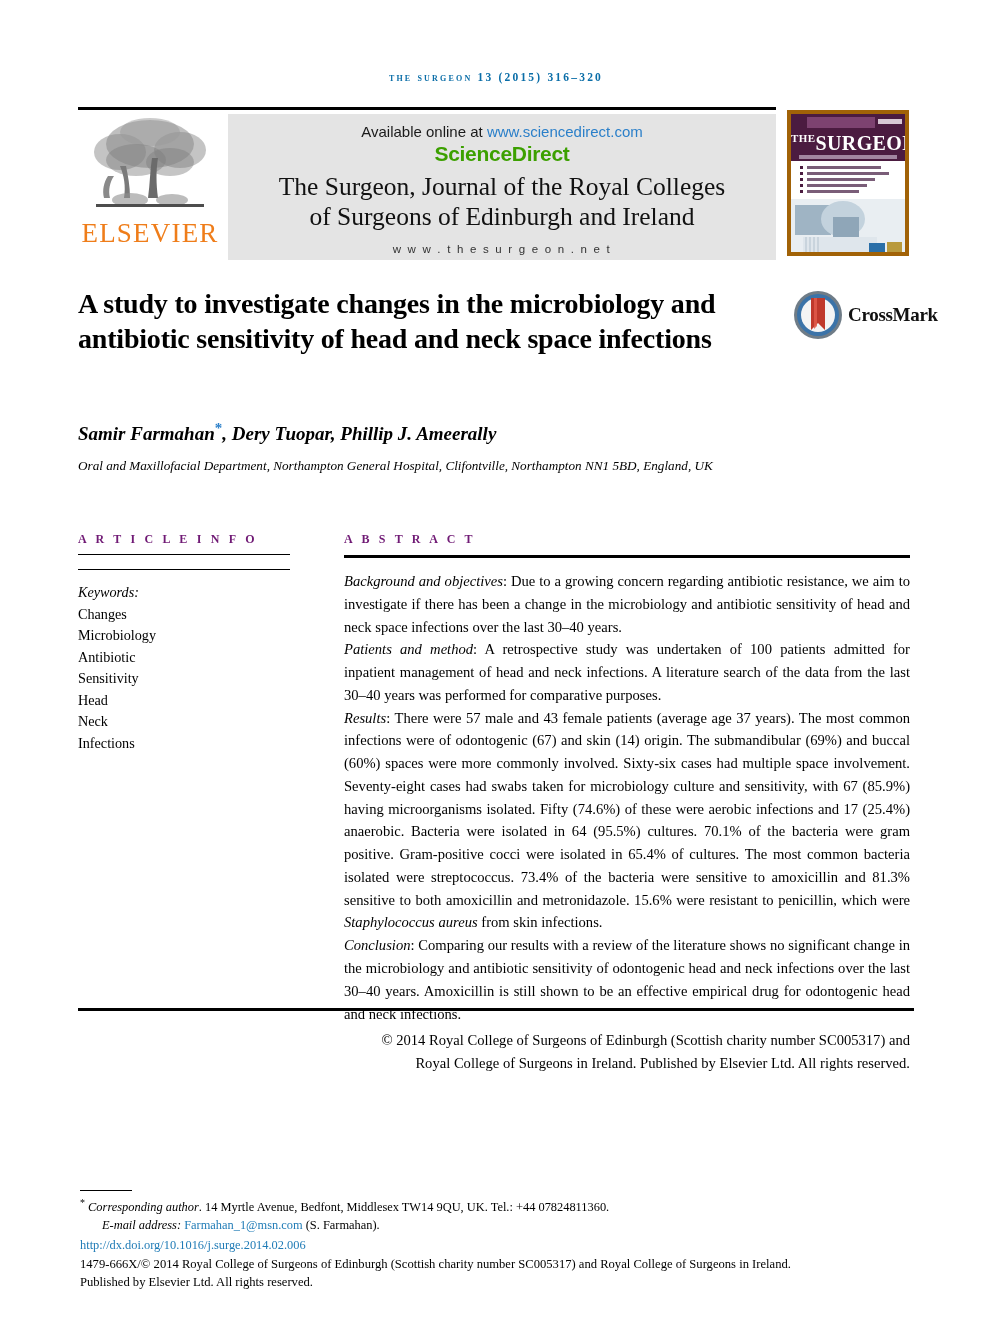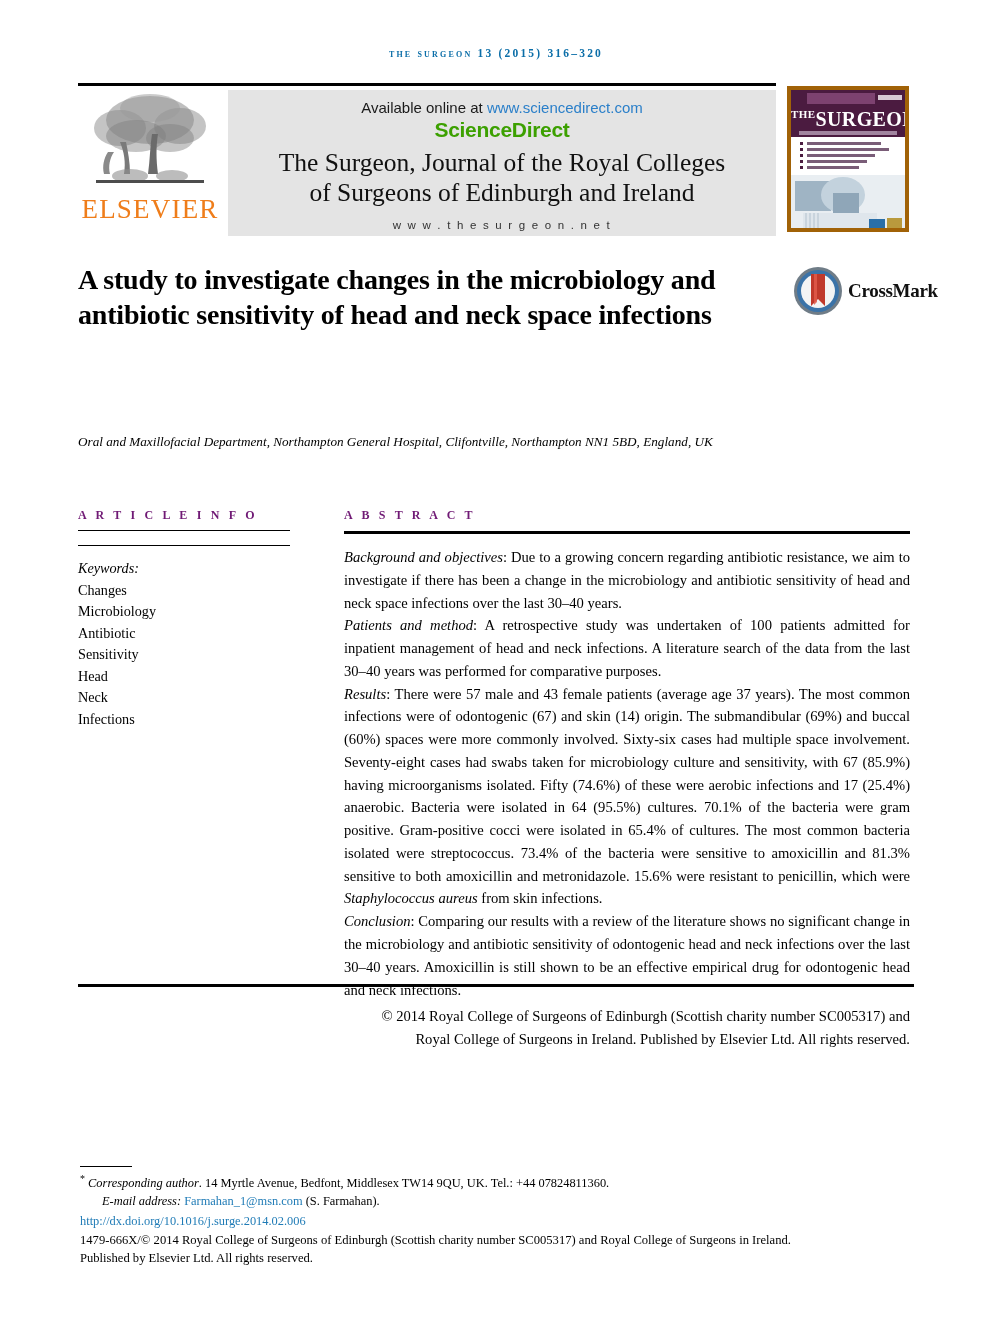--- a/index.html
+++ b/index.html
@@ -13,20 +13,21 @@
     font-family: "Liberation Serif", serif;
     color: #000000;
     position: relative;
     overflow: hidden;
   }
   .page {
     position: relative;
     width: 992px;
     height: 1044px;
     box-sizing: border-box;
+    margin-top: 24px;
   }
 
   
   .running-head {
     position: absolute;
     top: 47px;
     left: 0;
     width: 992px;
     text-align: center;
     font-family: "Liberation Serif", serif;
@@ -516,20 +517,21 @@
     <svg class="cm-badge" viewBox="0 0 50 50">
       <circle cx="25" cy="25" r="24" fill="#6f7c87"></circle>
       <circle cx="25" cy="25" r="21" fill="#3b73a8"></circle>
       <circle cx="25" cy="25" r="17" fill="#f4f4f4"></circle>
       <path d="M18 8 L32 8 L32 40 L25 33 L18 40 Z" fill="#c0392b"></path>
       <path d="M21 8 L24 8 L24 36 L21 39 Z" fill="#e05a4a" opacity="0.85"></path>
     </svg>
     <span class="cm-word">CrossMark</span>
   </div>
 
+  <div class="authors"><span>Samir Farmahan</span><span class="star">*</span><span>, Dery Tuopar, Phillip J. Ameerally</span></div>
 
   <div class="affiliation">Oral and Maxillofacial Department, Northampton General Hospital, Clifontville, Northampton NN1 5BD, England, UK</div>
 
   <div class="col-info">
     <div class="sec-head">A R T I C L E   I N F O</div>
     <div class="rule-thin"></div>
     <div class="kw-rule"></div>
     <div class="kw-block">
       <div class="kw-label">Keywords:</div>
       <div>Changes</div>

